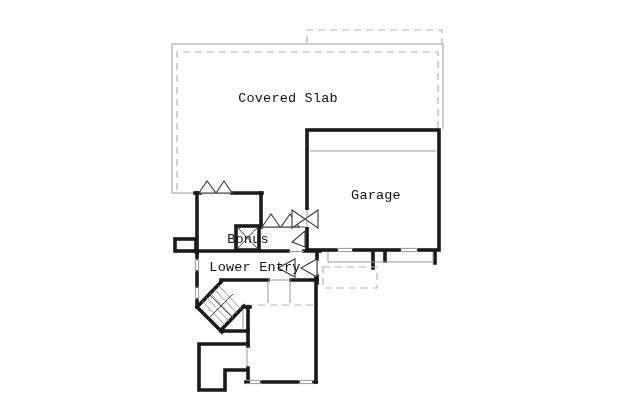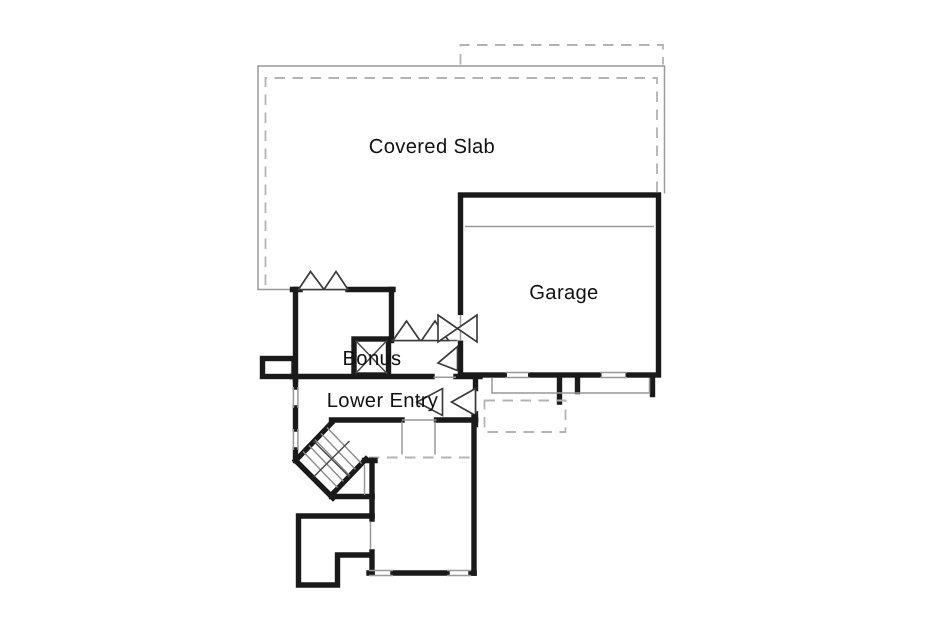--- a/index.html
+++ b/index.html
@@ -3,21 +3,21 @@
 <meta charset="utf-8">
 <style>
   :root{
     --background:#ffffff; --wall:#1a1a1a; --thin-line:#999999;
     --dashed-line:#b3b3b3; --text:#111111;
   }
   html,body{margin:0;padding:0;background:#fff;}
   .canvas{
     width:524px;height:415px;background:var(--background);
     position:relative;overflow:hidden;
-    font-family:Liberation Sans, sans-serif;
+    font-family:Liberation Mono, monospace;
   }
   svg{display:block}
   .wall{stroke:var(--wall);stroke-width:3.6;fill:none;stroke-linecap:square}
   .wallrect{stroke:var(--wall);stroke-width:3.6;fill:none}
   .thin{stroke:var(--thin-line);stroke-width:1;fill:none}
   .thindark{stroke:#555;stroke-width:1;fill:none}
   .dash{stroke:var(--dashed-line);stroke-width:1.2;stroke-dasharray:7 5;fill:none}
   .gap{stroke:var(--background);stroke-width:5.2;fill:none}
   .sym{stroke:#3a3a3a;stroke-width:1.1;fill:#ffffff}
   .tread{stroke:#8a8a8a;stroke-width:0.9;fill:none}

